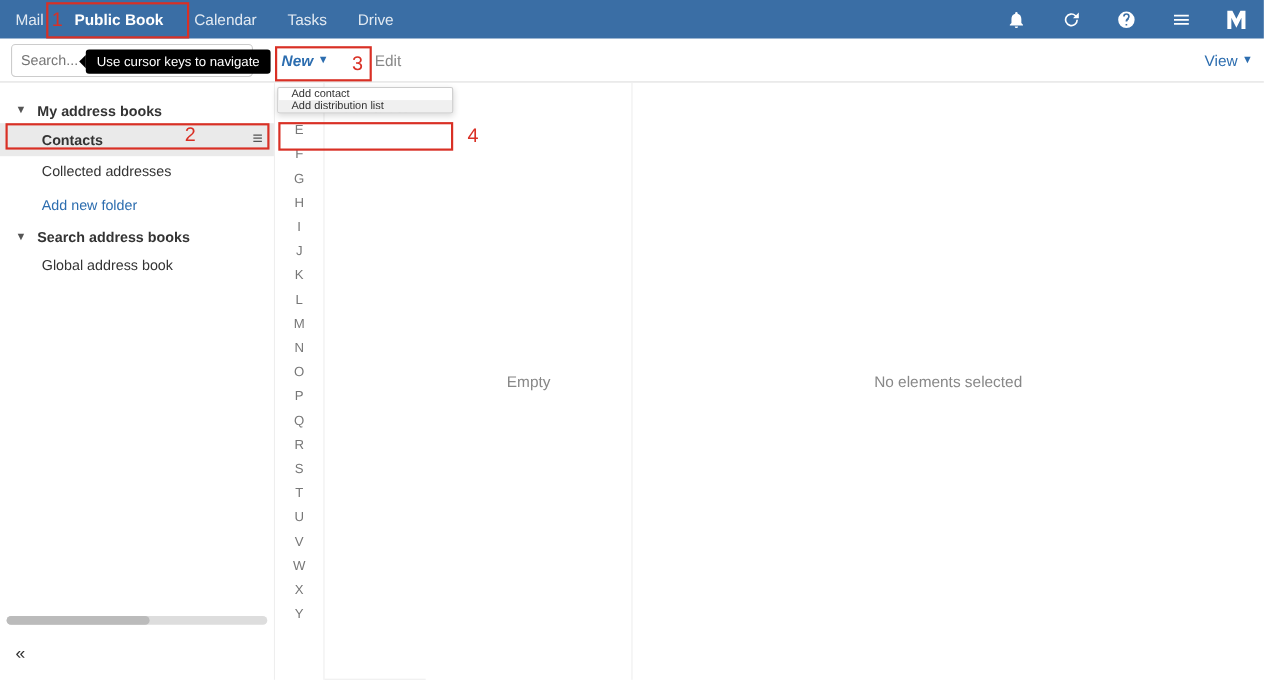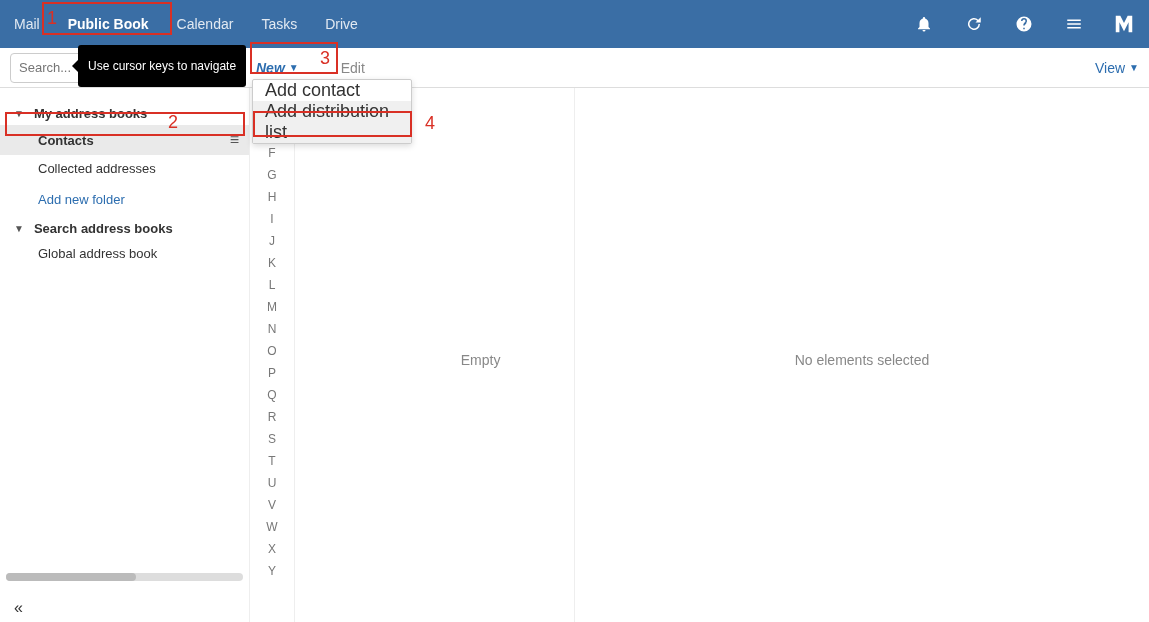--- a/index.html
+++ b/index.html
@@ -1,28 +1,28 @@
 <!DOCTYPE html>
 <html><head>
 <meta charset="utf-8">
 <style>
   * { box-sizing: border-box; margin: 0; padding: 0; font-family: -apple-system, BlinkMacSystemFont, "Segoe UI", Helvetica, Arial, sans-serif; }
   body { width: 1149px; height: 622px; overflow: hidden; background: #fff; position: relative; }
-  .topbar { height: 48px; background: #3a6ea5; display: flex; align-items: center; color: #fff; position: relative; }
+  .topbar { height: 35px; background: #3a6ea5; display: flex; align-items: center; color: #fff; position: relative; }
   .topbar-left { display: flex; align-items: center; height: 100%; }
   .tab { height: 100%; display: flex; align-items: center; padding: 0 14px; font-size: 14px; color: rgba(255,255,255,0.85); cursor: pointer; }
   .tab.active { font-weight: 700; color: #fff; }
   .topbar-right { margin-left: auto; display: flex; align-items: center; height: 100%; }
   .ticon { width: 50px; height: 100%; display: flex; align-items: center; justify-content: center; cursor: pointer; }
   .ticon svg { width: 18px; height: 18px; fill: #fff; }
   .logo svg { width: 22px; height: 22px; fill: #fff; }
 
   .toolbar { height: 40px; display: flex; align-items: center; padding: 0 10px; border-bottom: 1px solid #ddd; position: relative; }
   .search { width: 220px; height: 30px; border: 1px solid #ccc; border-radius: 4px; padding: 0 8px; font-size: 13px; color: #555; background: #fff; }
-  .tooltip { position: absolute; left: 78px; top: 45px; background: #000; color: #fff; font-size: 12px; padding: 14px 10px; border-radius: 3px; white-space: nowrap; z-index: 30; }
+  .tooltip { position: absolute; left: 78px; top: 45px; background: #000; color: #fff; font-size: 12px; padding: 4px 10px; border-radius: 3px; white-space: nowrap; z-index: 30; }
   .tooltip::before { content: ""; position: absolute; left: -6px; top: 50%; transform: translateY(-50%); border: 6px solid transparent; border-right-color: #000; border-left: none; }
   .tbtn { margin-left: 20px; color: #2c6daf; font-size: 14px; cursor: pointer; display: flex; align-items: center; padding: 4px 6px; }
   .tbtn.new { font-weight: 700; font-style: italic; }
   .tbtn.edit { color: #888; margin-left: 30px; }
   .caret { margin-left: 4px; font-size: 10px; }
   .viewbtn { margin-left: auto; color: #2c6daf; font-size: 14px; cursor: pointer; display: flex; align-items: center; }
 
   .main { position: relative; display: flex; height: calc(100% - 79px); }
   .sidebar { width: 250px; border-right: 1px solid #eee; padding-top: 14px; position: relative; }
   .section-hdr { display: flex; align-items: center; padding: 4px 10px 4px 14px; font-size: 13px; font-weight: 700; color: #333; cursor: pointer; }
@@ -38,21 +38,21 @@
   .alpha { width: 45px; border-right: 1px solid #eee; padding-top: 10px; display: flex; flex-direction: column; align-items: center; overflow: hidden; }
   .alpha .let { font-size: 12px; color: #777; padding: 4px 0; cursor: pointer; width: 100%; text-align: center; }
 
   .listcol { width: 280px; border-right: 1px solid #eee; display: flex; flex-direction: row; }
   .list-hdr { padding: 14px 14px; font-size: 15px; font-weight: 700; color: #333; border-bottom: 1px solid #eee; }
   .list-body { flex: 1; display: flex; align-items: center; justify-content: center; color: #888; font-size: 14px; }
 
   .detail { flex: 1; display: flex; align-items: center; justify-content: center; color: #888; font-size: 14px; }
 
   .dropdown { position: absolute; left: 252px; top: 79px; width: 160px; background: #fff; border: 1px solid #ccc; border-radius: 2px; box-shadow: 0 2px 6px rgba(0,0,0,.15); z-index: 40; }
-  .dd-item { padding: 0 12px; font-size: 18px; color: #333; cursor: pointer; }
+  .dd-item { padding: 0 12px; font-size: 10px; color: #333; cursor: pointer; }
   .dd-item.hover { background: #f0f0f0; }
 
   
   .hl { position: absolute; border: 2px solid #d93025; z-index: 50; pointer-events: none; }
   .num { position: absolute; color: #d93025; font-size: 18px; font-weight: 400; z-index: 51; pointer-events: none; }
 </style>
 </head>
 <body>
 
 <div class="topbar">

